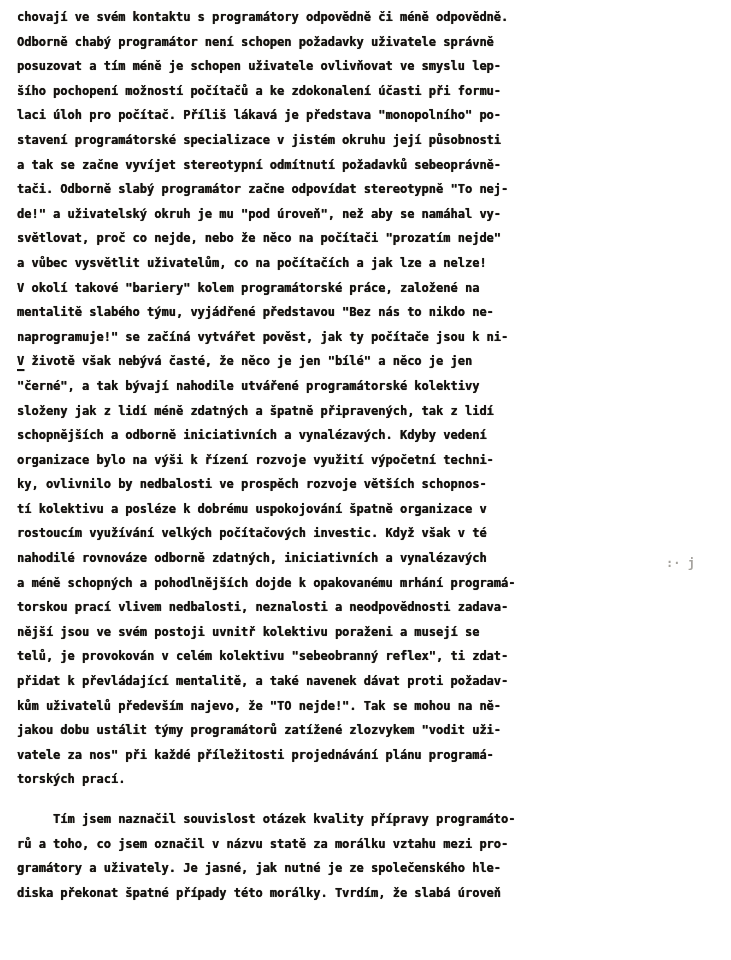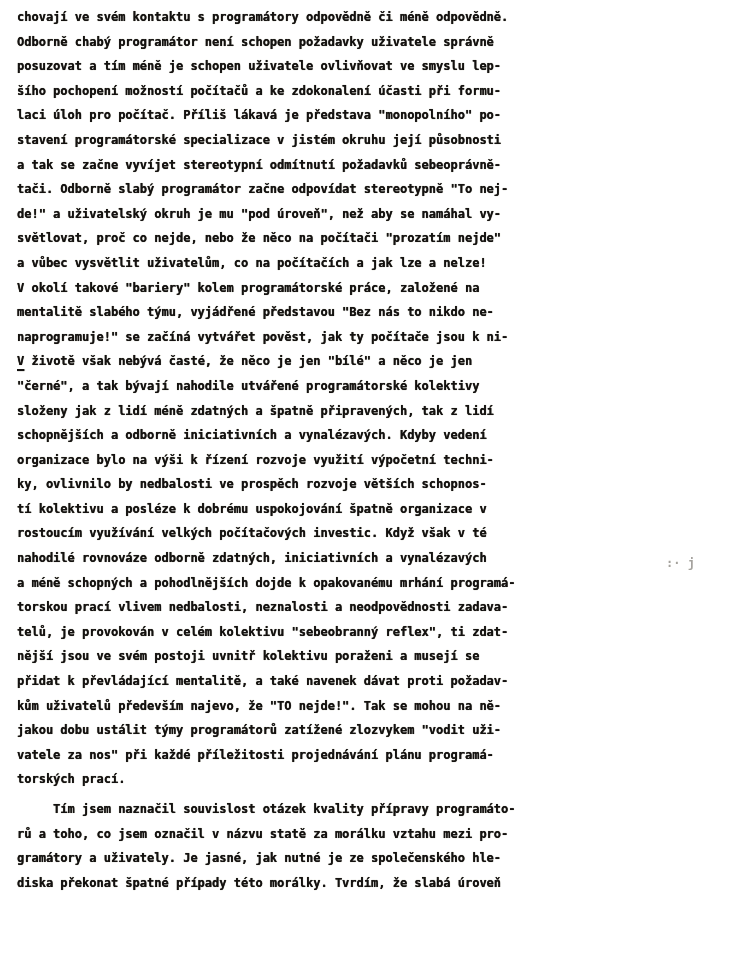--- a/index.html
+++ b/index.html
@@ -14,21 +14,21 @@
     background: #fdfdfb;
     box-sizing: border-box;
     padding: 5px 0 0 17px;
     overflow: hidden;
     filter: contrast(1.03);
   }
   .paragraph {
     margin: 0;
   }
   .paragraph + .paragraph {
-    margin-top: 5px;
+    margin-top: 15px;
   }
   .line {
     font-family: "DejaVu Sans Mono", "Liberation Mono", monospace;
     font-weight: 700;
     font-size: 12px;
     line-height: 24.6px;
     white-space: pre;
     color: #171513;
     text-shadow: 0 0 0.7px rgba(20, 16, 12, 0.85), 0.3px 0.3px 0 rgba(20, 16, 12, 0.35);
   }
@@ -73,22 +73,22 @@
         <div class="line">"černé", a tak bývají nahodile utvářené programátorské kolektivy</div>
         <div class="line">složeny jak z lidí méně zdatných a špatně připravených, tak z lidí</div>
         <div class="line">schopnějších a odborně iniciativních a vynalézavých. Kdyby vedení</div>
         <div class="line">organizace bylo na výši k řízení rozvoje využití výpočetní techni-</div>
         <div class="line">ky, ovlivnilo by nedbalosti ve prospěch rozvoje větších schopnos-</div>
         <div class="line">tí kolektivu a posléze k dobrému uspokojování špatně organizace v</div>
         <div class="line">rostoucím využívání velkých počítačových investic. Když však v té</div>
         <div class="line">nahodilé rovnováze odborně zdatných, iniciativních a vynalézavých</div>
         <div class="line">a méně schopných a pohodlnějších dojde k opakovanému mrhání programá-</div>
         <div class="line">torskou prací vlivem nedbalosti, neznalosti a neodpovědnosti zadava-</div>
+        <div class="line">nější jsou ve svém postoji uvnitř kolektivu poraženi a musejí se</div>
         <div class="line">telů, je provokován v celém kolektivu "sebeobranný reflex", ti zdat-</div>
-        <div class="line">nější jsou ve svém postoji uvnitř kolektivu poraženi a musejí se</div>
         <div class="line">přidat k převládající mentalitě, a také navenek dávat proti požadav-</div>
         <div class="line">kům uživatelů především najevo, že "TO nejde!". Tak se mohou na ně-</div>
         <div class="line">jakou dobu ustálit týmy programátorů zatížené zlozvykem "vodit uži-</div>
         <div class="line">vatele za nos" při každé příležitosti projednávání plánu programá-</div>
         <div class="line">torských prací.</div>
       </div>
       <div class="paragraph">
         <div class="line">     Tím jsem naznačil souvislost otázek kvality přípravy programáto-</div>
         <div class="line">rů a toho, co jsem označil v názvu statě za morálku vztahu mezi pro-</div>
         <div class="line">gramátory a uživately. Je jasné, jak nutné je ze společenského hle-</div>

